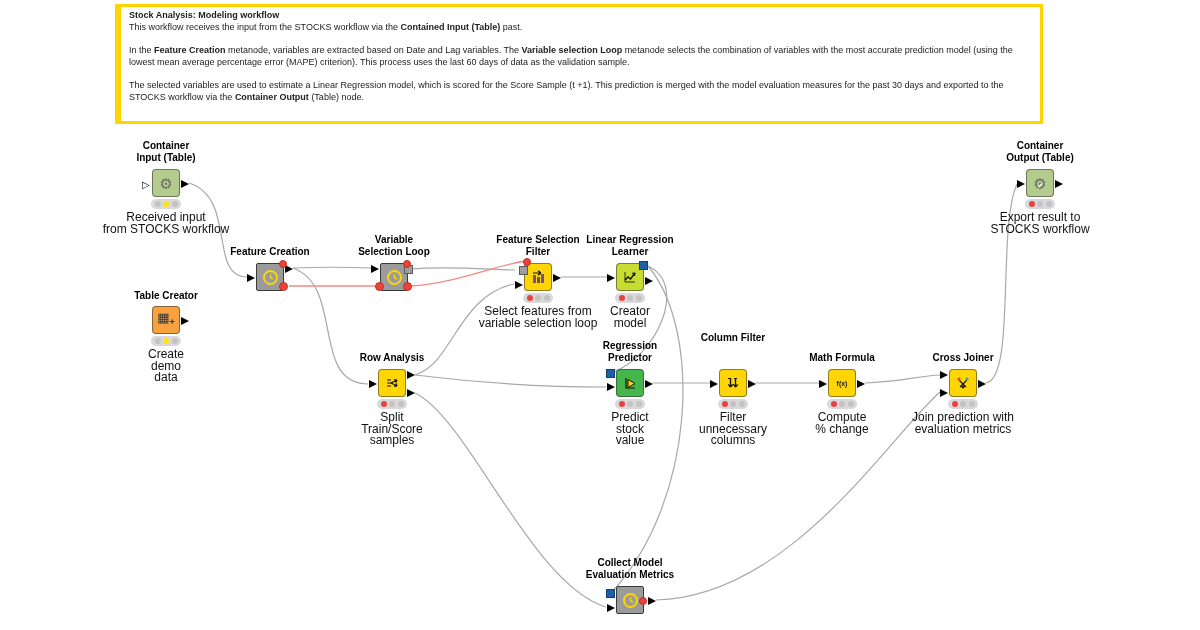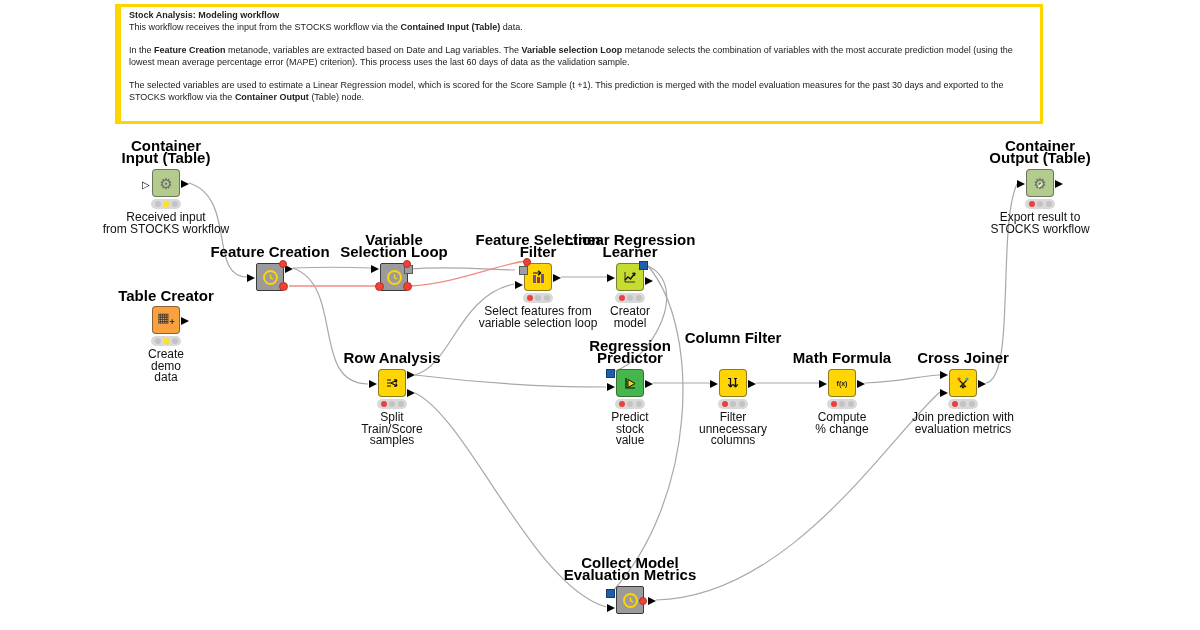--- a/index.html
+++ b/index.html
@@ -13,21 +13,21 @@
   .annotation p{margin:0 0 12px 0;}
   .annotation p:first-child{margin-bottom:0;font-weight:bold;}
   .annotation b{font-weight:bold;text-align:right;}
 
   
   .node-body{position:absolute;width:28px;height:28px;border-radius:4px;
     box-sizing:border-box;border:1px solid rgba(50,50,50,.55);
     display:flex;align-items:center;justify-content:center;}
   .meta{background:#9B9B9B;border:1.5px solid #3A3A3A;border-radius:2px;}
   .nlabel{position:absolute;width:172px;text-align:center;font-weight:bold;
-    font-size:15px;line-height:12px;color:#000;white-space:pre-line;}
+    font-size:10px;line-height:12px;color:#000;white-space:pre-line;}
   .ncaption{position:absolute;width:164px;text-align:center;font-size:12px;
     line-height:11.5px;color:#111;white-space:pre-line;}
 
   
   .port{position:absolute;}
   .tri{width:0;height:0;border-top:4.5px solid transparent;
        border-bottom:4.5px solid transparent;border-left:8px solid #000;}
   .holl{font-size:10px;line-height:9px;color:#000;}
   .dotp{width:9px;height:9px;border-radius:50%;background:#EF4136;
         border:1px solid #B93229;box-sizing:border-box;}
@@ -67,21 +67,21 @@
     <path d="M986,383 C1016,378 997,228 1017,184"></path>
   </g>
   <g fill="none" stroke="#F28B82" stroke-width="1.3">
     <path d="M289,286 L377,286"></path>
     <path d="M410,286 C455,284 502,263 526,261"></path>
   </g>
 </svg>
 
 <div class="annotation" id="annotation-box">
     <p><b>Stock Analysis: Modeling workflow</b></p>
-    <p><span>This workflow receives the input from the STOCKS workflow via the </span><b>Contained Input (Table)</b><span> data.</span></p>
+    <p><span>This workflow receives the input from the STOCKS workflow via the </span><b>Contained Input (Table)</b><span> past.</span></p>
     <p><span>In the </span><b>Feature Creation</b><span> metanode, variables are extracted based on Date and Lag variables. The </span><b>Variable selection Loop</b><span> metanode selects the combination of variables with the most accurate prediction model (using the lowest mean average percentage error (MAPE) criterion). This process uses the last 60 days of data as the validation sample.</span></p>
     <p><span>The selected variables are used to estimate a Linear Regression model, which is scored for the Score Sample (t +1). This prediction is merged with the model evaluation measures for the past 30 days and exported to the STOCKS workflow via the </span><b>Container Output</b><span> (Table) node.</span></p>
   </div>
 
 <div>
   <div class="nlabel" style="left:80px;top:140px">Container
 Input (Table)</div>
   <div class="node-body" style="left:152px;top:169px;background:#B4CB8E">
     <span style="color:#6B6B6B;font-size:15px;line-height:15px">⚙</span>
     <span class="port holl" style="left:-11px;top:10px">▷</span>

